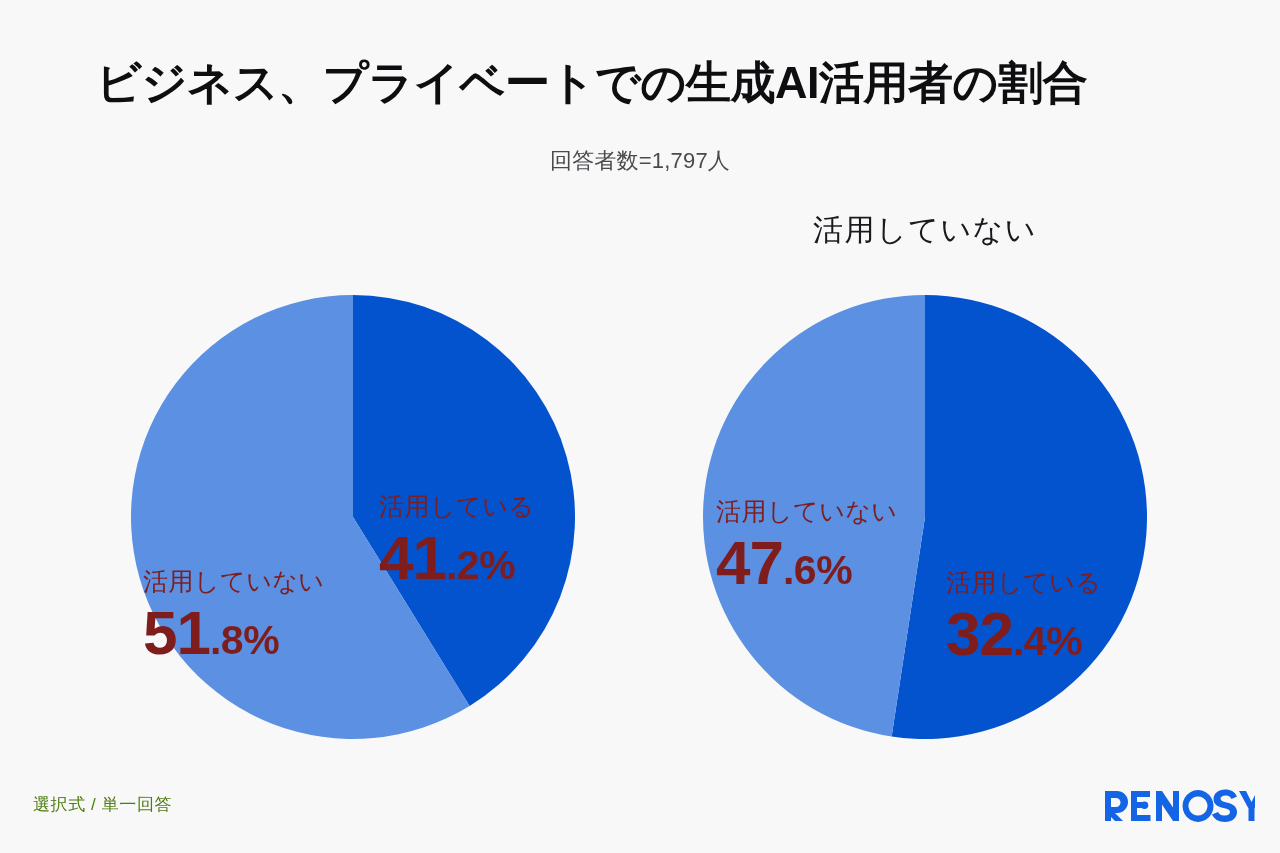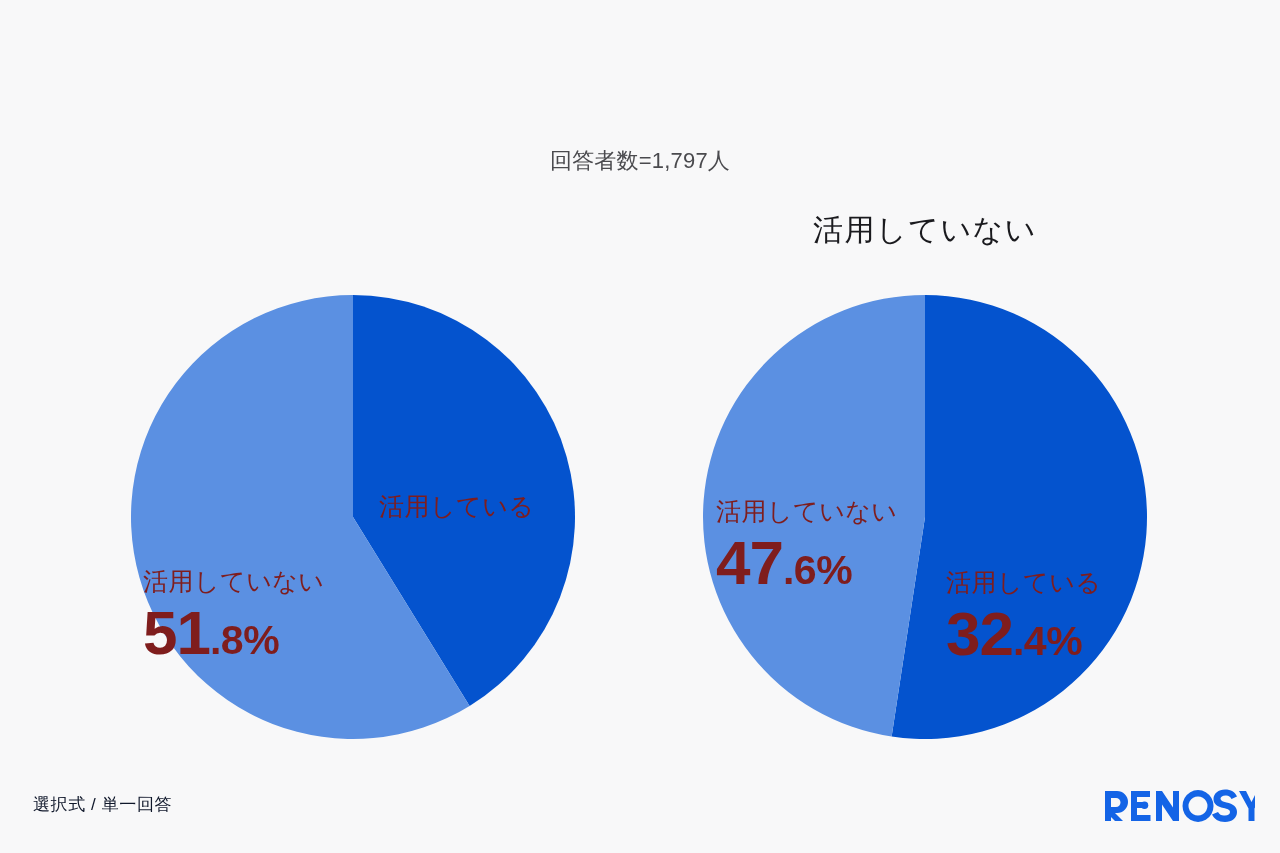--- a/index.html
+++ b/index.html
@@ -114,51 +114,55 @@
   
   .lbl-p-notused   { left:  23px; top: 214px; }
   .lbl-p-used      { left: 253px; top: 285px; }
 
   
   .footer-note {
     position: absolute;
     left: 33px;
     bottom: 37px;
     font-size: 17px;
-    color: #0f172a;
+    color: #4d7c0f;
     letter-spacing: 0.6px;
   }
   .brand {
     position: absolute;
     right: 25px;
     bottom: 30px;
     display: flex;
     align-items: center;
   }
   .brand-svg { display: block; }
 </style>
 </head>
 <body>
 
 <div id="infographic">
 
+  <div class="title">ビジネス、プライベートでの生成AI活用者の割合</div>
   <div class="subtitle">回答者数=1,797人</div>
 
   <div class="panel left">
 
     <div class="pie-wrap">
       <svg class="pie-svg" viewBox="0 0 464 464">
 
         <path fill="#0453CE" d="M 232 232 L 232.00 10.00 A 222 222 0 0 1 348.59 420.92 Z"></path>
 
         <path fill="#5B90E2" d="M 232 232 L 348.59 420.92 A 222 222 0 1 1 232.00 10.00 Z"></path>
       </svg>
 
       <div class="slice-label lbl-b-used">
         <span class="name">活用している</span>
+        <span class="value">
+          <span class="int">41</span><span class="frac">.2%</span>
+        </span>
       </div>
 
       <div class="slice-label lbl-b-notused">
         <span class="name">活用していない</span>
         <span class="value">
           <span class="int">51</span><span class="frac">.8%</span>
         </span>
       </div>
     </div>
   </div>

